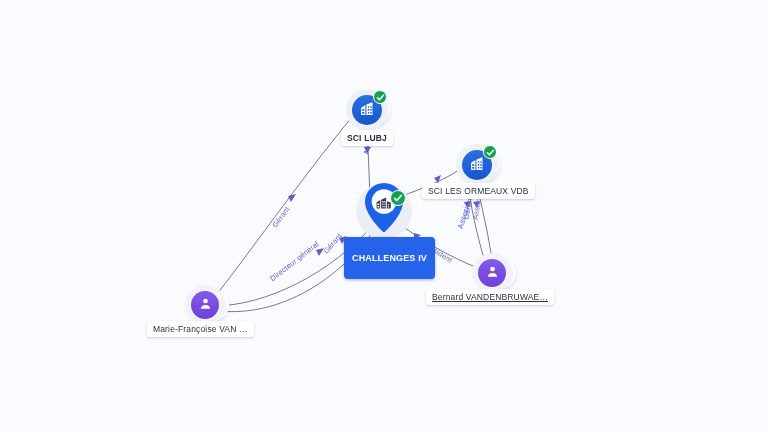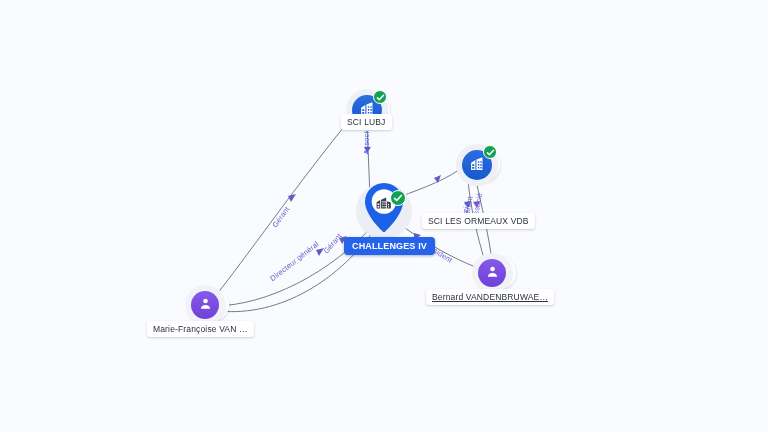--- a/index.html
+++ b/index.html
@@ -117,21 +117,21 @@
     white-space: nowrap;
     box-shadow: 0 1px 2.5px rgba(40,50,90,0.22);
     letter-spacing: 0.15px;
   }
   .label.primary {
     background: #2563eb;
     color: #ffffff;
     font-weight: bold;
     font-size: 9px;
     border-radius: 4px;
-    padding: 4px 8px;
+    padding: 16px 8px;
     box-shadow: 0 1px 3px rgba(20,40,110,0.35);
   }
 </style>
 </head>
 <body>
 
 <div id="canvas" style="background: rgb(250, 251, 254);">
 
   <svg id="edges" viewBox="0 0 768 432">
 
@@ -186,41 +186,41 @@
           <path d="M3 21V11l6-4v14H3zm1.5-1.5h3V17h-3v2.5zm0-4h3V13h-3v2.5z"></path>
           <path d="M10.5 21V6.5L19 3v18h-8.5zm2-2h2v-2.2h-2V19zm0-4h2v-2.2h-2V15zm0-4h2V8.8h-2V11zm3.5 8h2v-2.2h-2V19zm0-4h2v-2.2h-2V15zm0-4h2V8.8h-2V11z"></path>
         </svg>
       </span>
     </div>
     <div class="badge" style="left:6px; top:-20px; width:14px; height:14px;">
       <svg width="9" height="9" viewBox="0 0 24 24" fill="none" stroke="#ffffff" stroke-width="4" stroke-linecap="round" stroke-linejoin="round">
         <polyline points="4,13 9,18 20,6"></polyline>
       </svg>
     </div>
-    <div class="label" style="left:-26px; top:4px;">SCI LUBJ</div>
+    <div class="label" style="left:-26px; top:20px;font-weight:bold;">SCI LUBJ</div>
   </div>
 
   <div class="node" style="left:477px; top:165px;">
     <div class="stack" style="left:-11px; top:-17px; width:34px; height:34px;"></div>
     <div class="stack" style="left:-14px; top:-17px; width:34px; height:34px;"></div>
     <div class="halo" style="left:-21px; top:-21px; width:42px; height:42px;"></div>
     <div class="disc company" style="left:-15px; top:-15px; width:30px; height:30px;">
       <span>
         <svg width="17" height="17" viewBox="0 0 24 24" fill="#ffffff">
           <path d="M3 21V11l6-4v14H3zm1.5-1.5h3V17h-3v2.5zm0-4h3V13h-3v2.5z"></path>
           <path d="M10.5 21V6.5L19 3v18h-8.5zm2-2h2v-2.2h-2V19zm0-4h2v-2.2h-2V15zm0-4h2V8.8h-2V11zm3.5 8h2v-2.2h-2V19zm0-4h2v-2.2h-2V15zm0-4h2V8.8h-2V11z"></path>
         </svg>
       </span>
     </div>
     <div class="badge" style="left:6px; top:-20px; width:14px; height:14px;">
       <svg width="9" height="9" viewBox="0 0 24 24" fill="none" stroke="#ffffff" stroke-width="4" stroke-linecap="round" stroke-linejoin="round">
         <polyline points="4,13 9,18 20,6"></polyline>
       </svg>
     </div>
-    <div class="label" style="left:-55px; top:18px;margin-top:30px;">SCI LES ORMEAUX VDB</div>
+    <div class="label" style="left:-55px; top:18px;">SCI LES ORMEAUX VDB</div>
   </div>
 
   <div class="node" style="left:492px; top:273px;">
     <div class="stack" style="left:-8px; top:-16px; width:32px; height:32px;"></div>
     <div class="stack" style="left:-12px; top:-16px; width:32px; height:32px;"></div>
     <div class="halo" style="left:-20px; top:-20px; width:40px; height:40px; background:#f2f3f8;"></div>
     <div class="disc person" style="left:-14px; top:-14px; width:28px; height:28px;">
       <span>
         <svg width="15" height="15" viewBox="0 0 24 24" fill="#ffffff">
           <circle cx="12" cy="8" r="3.7"></circle>

